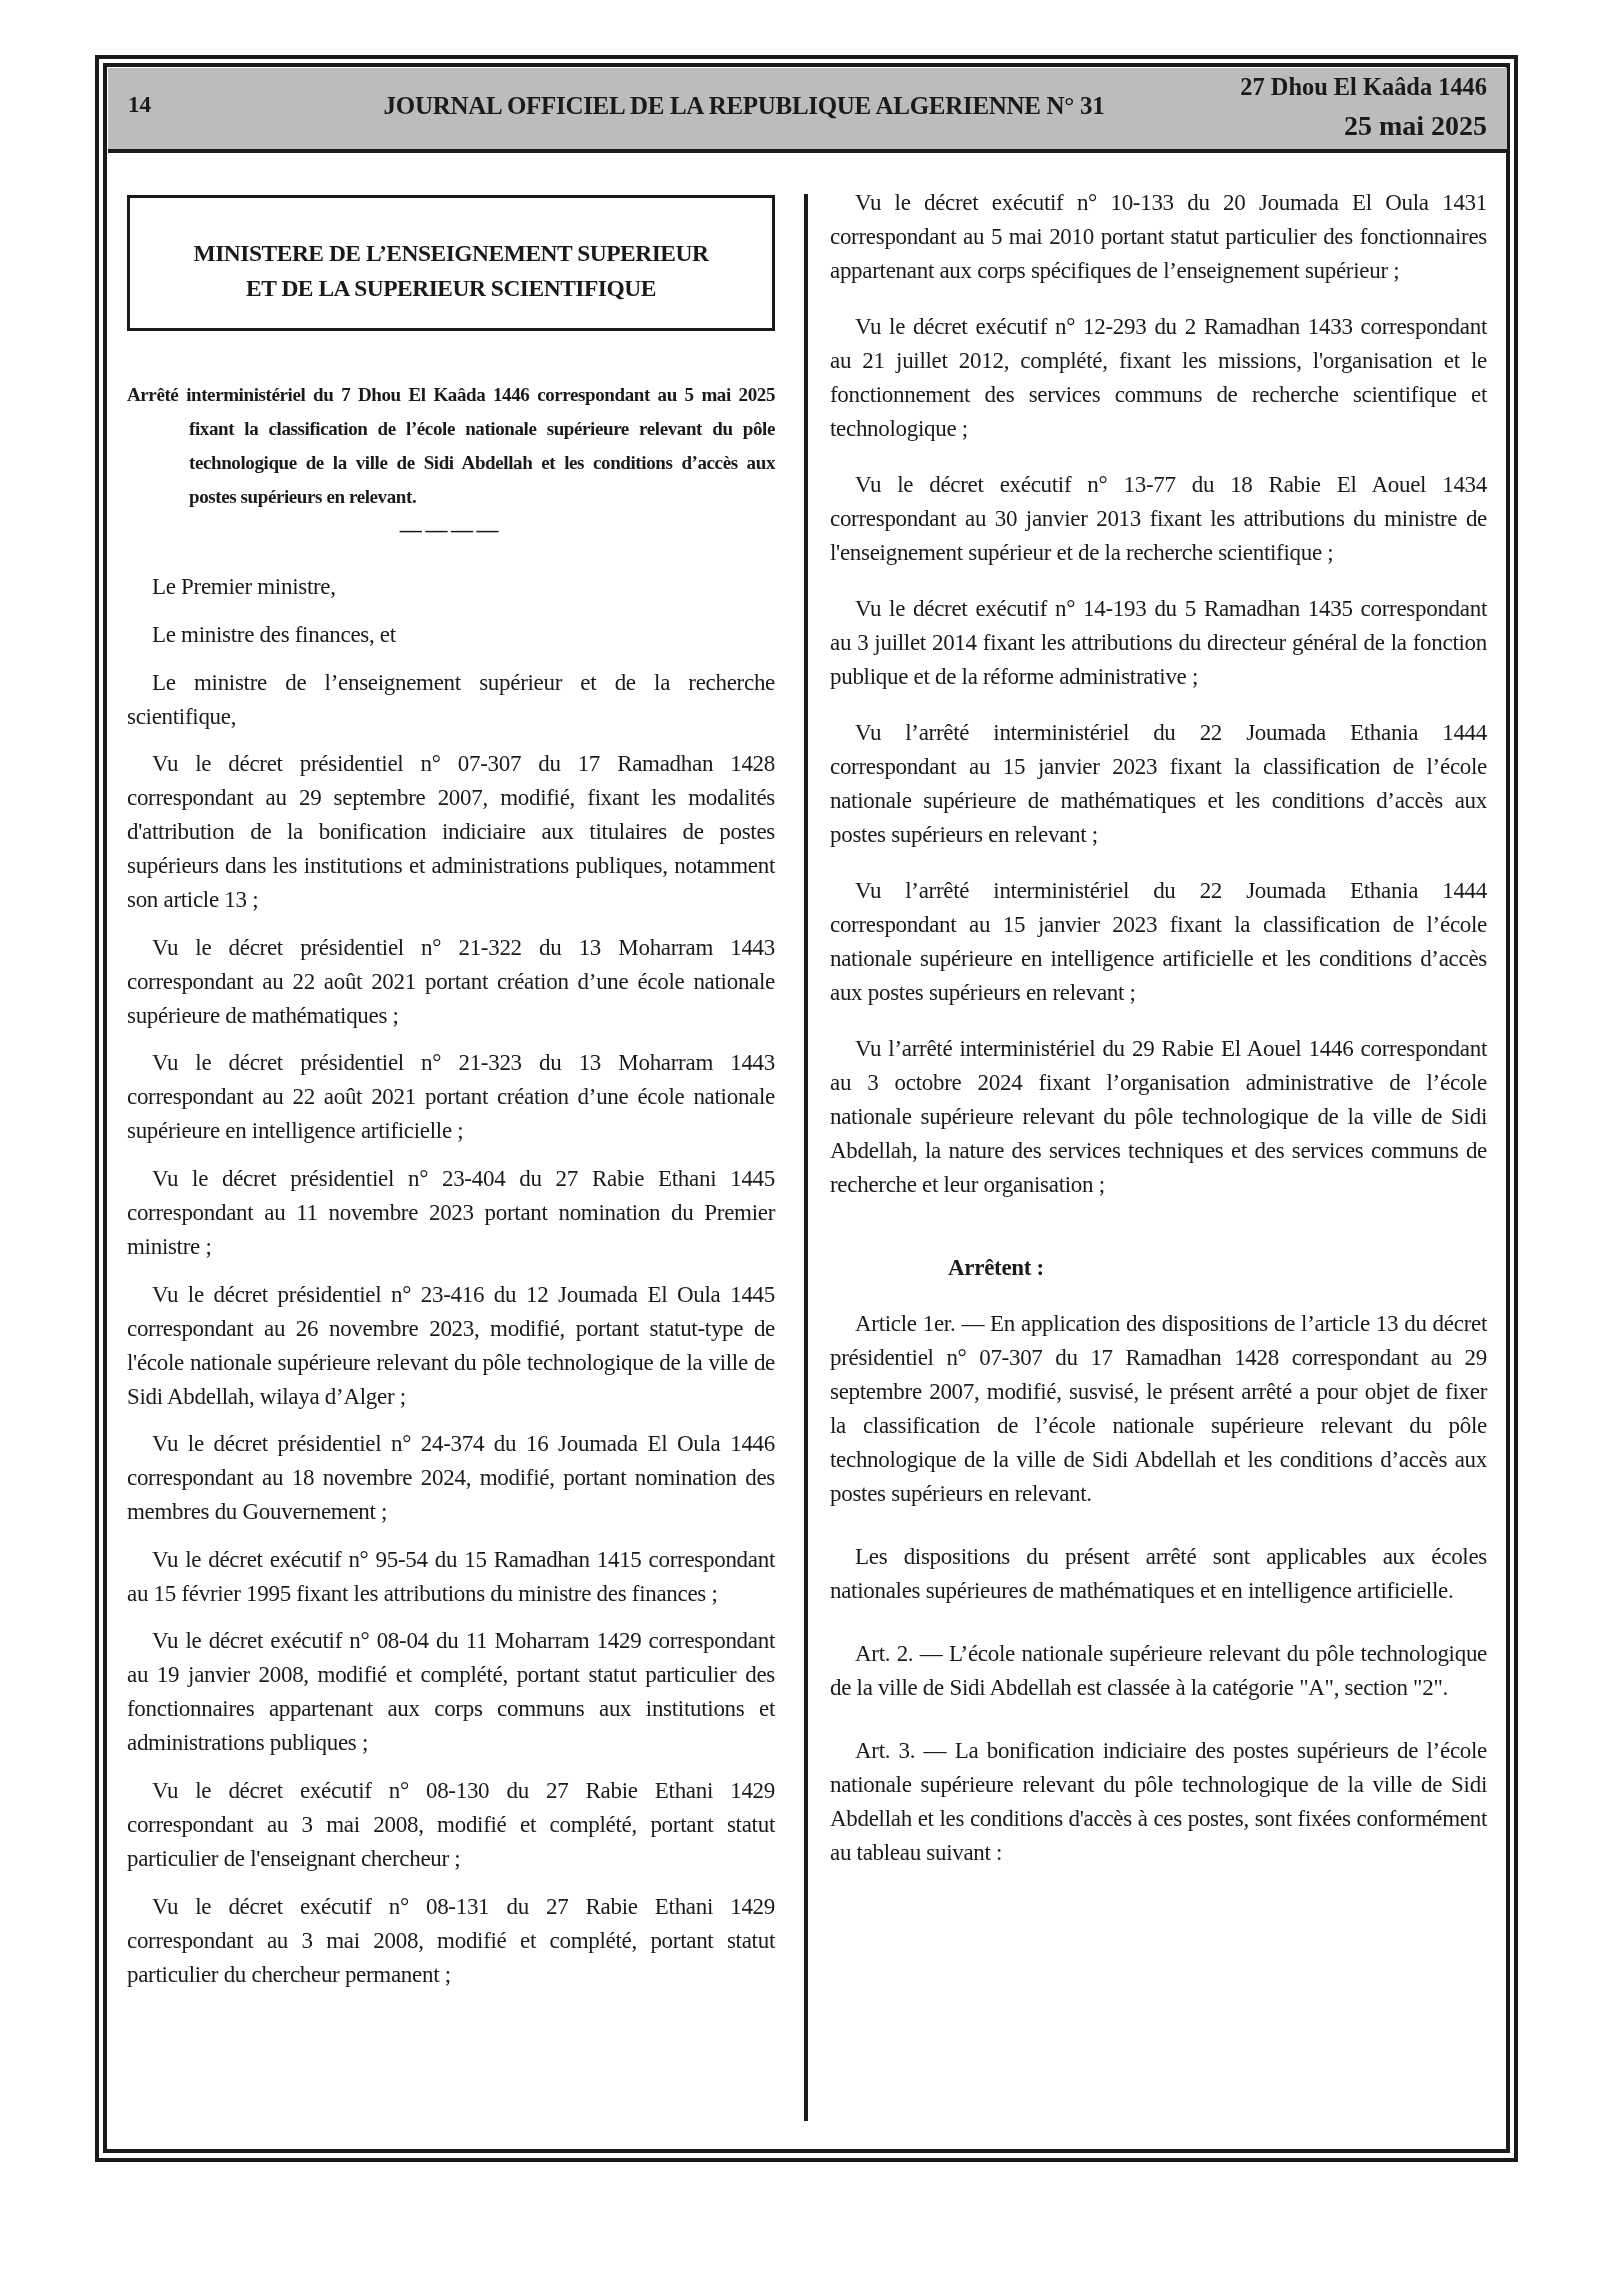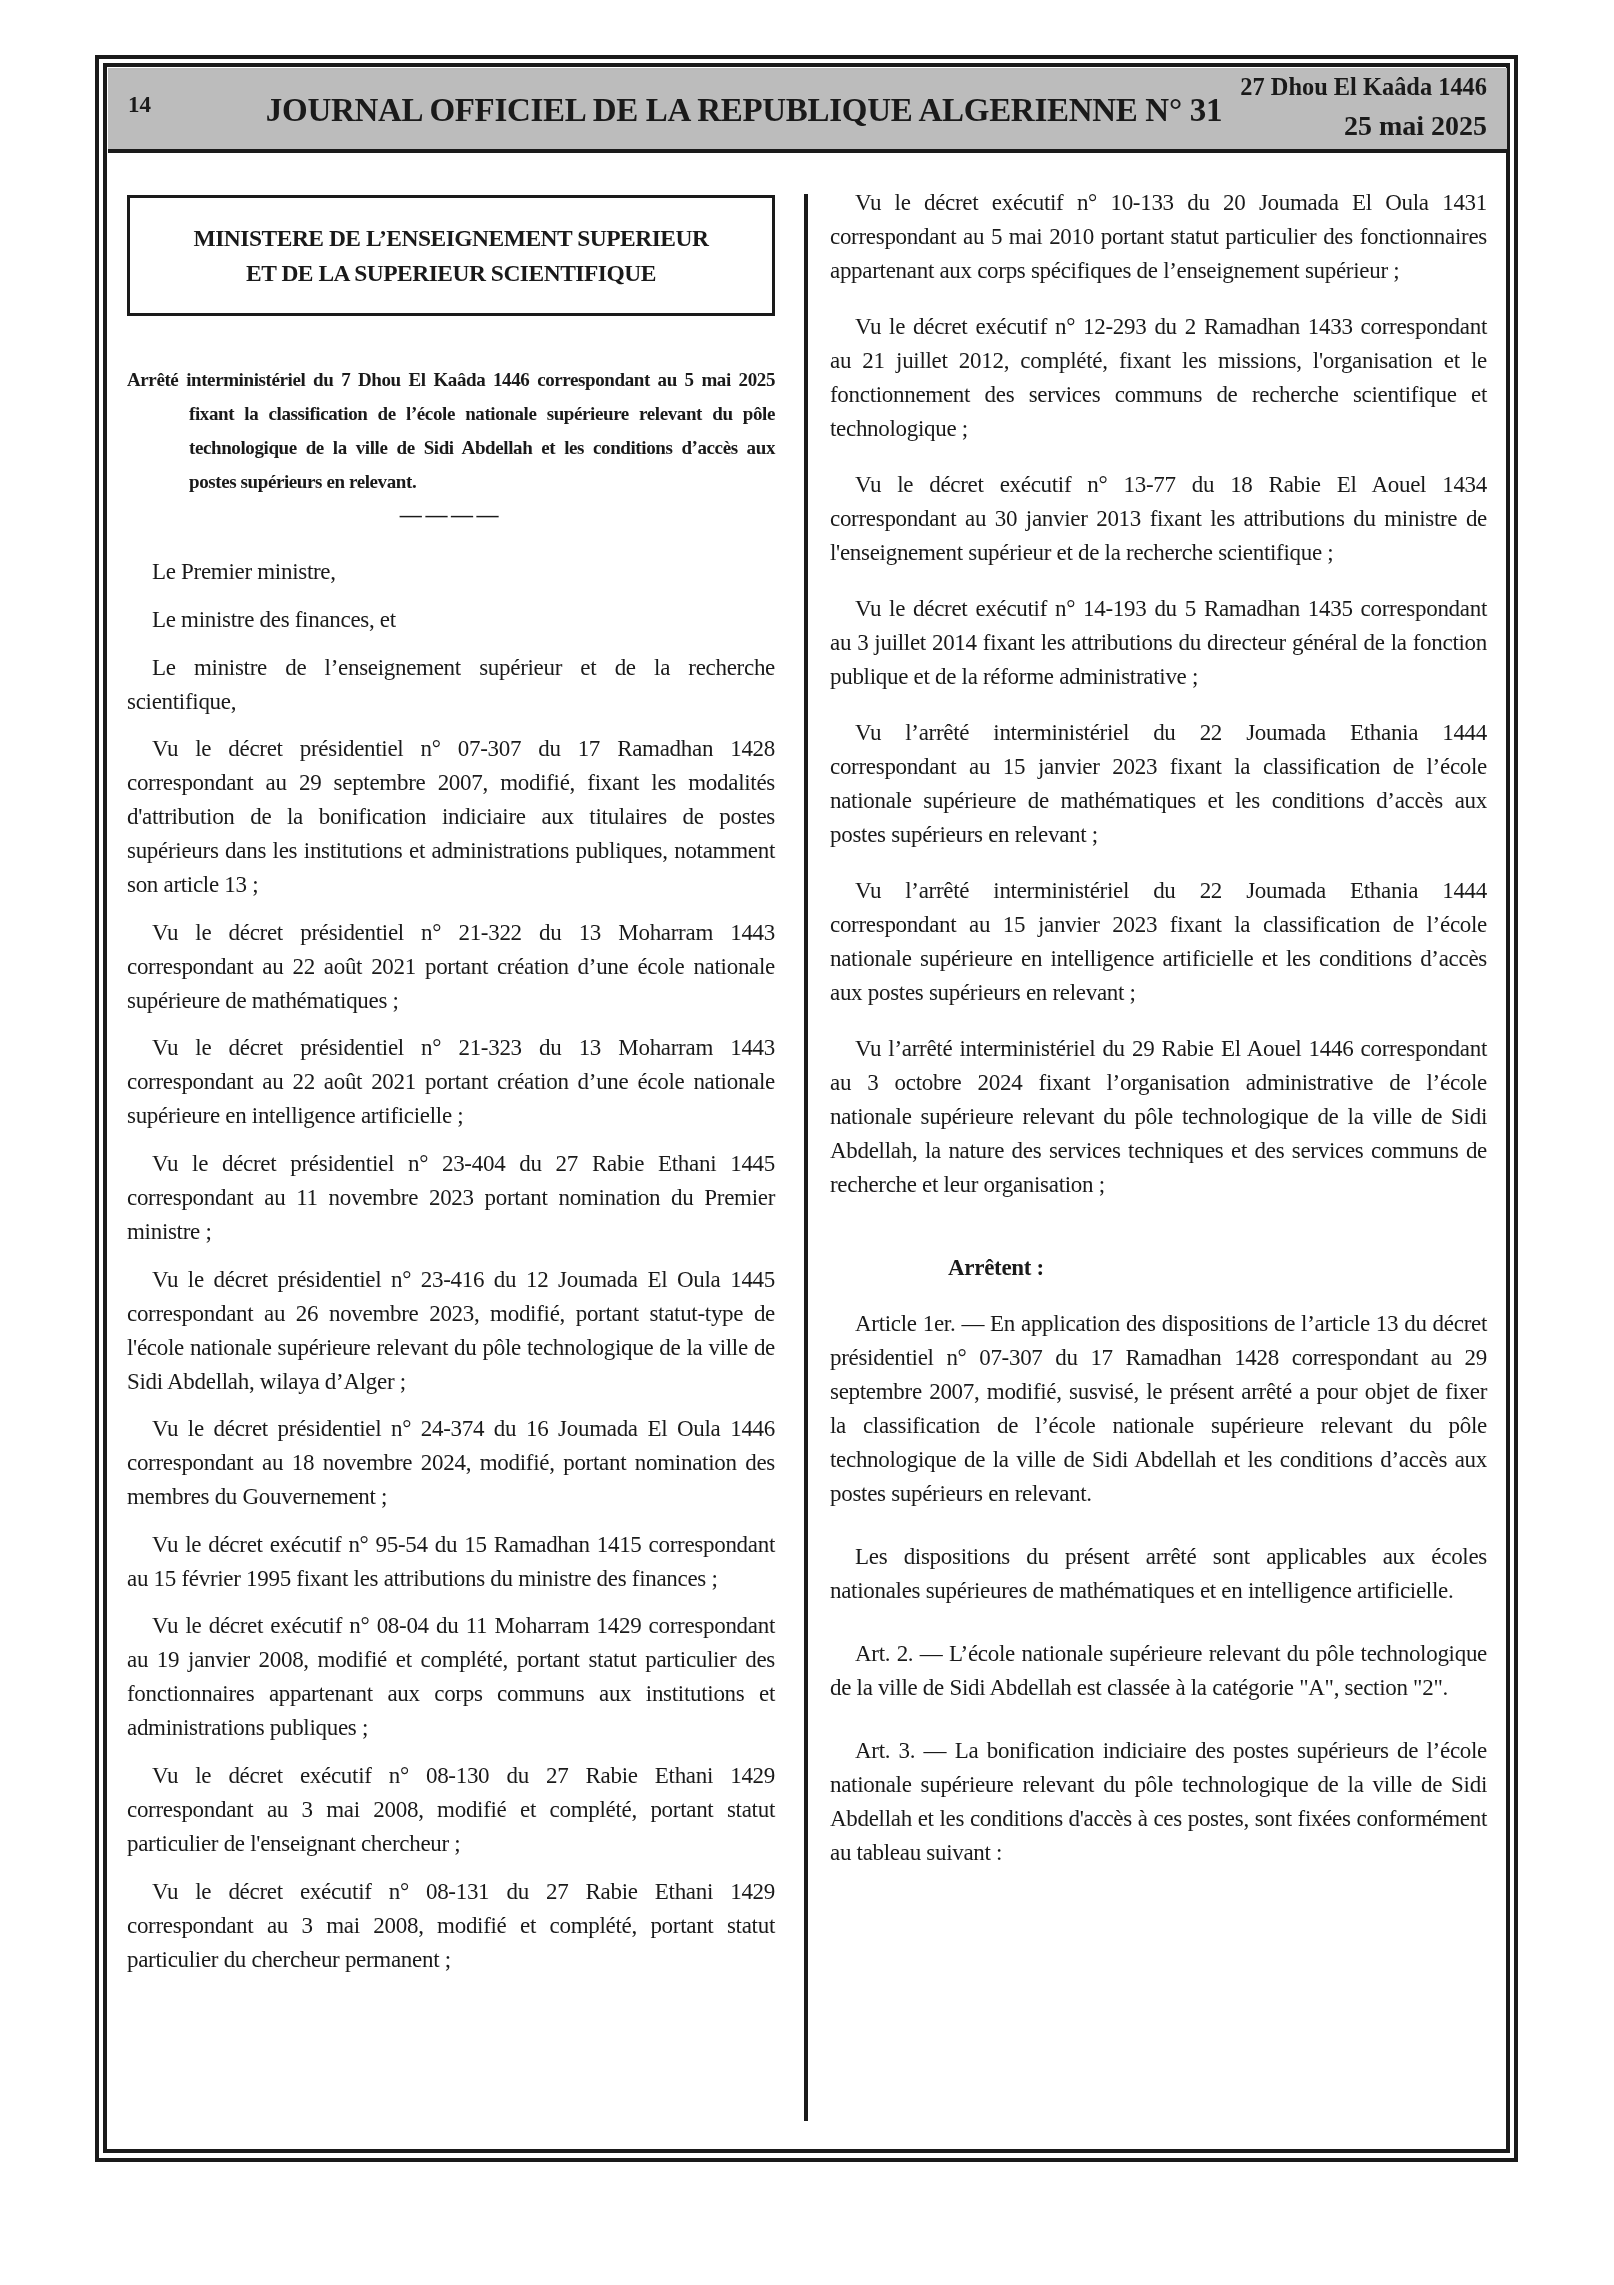--- a/index.html
+++ b/index.html
@@ -8,31 +8,31 @@
 
   .outer { position:absolute; left:95px; top:55px; width:1415px; height:2099px;
            border:4.5px solid #1a1a1a; }
   .inner { position:absolute; left:103px; top:63px; width:1399px; height:2082px;
            border:4.5px solid #1a1a1a; }
 
   .header { position:absolute; left:108px; top:68px; width:1399px; height:81px;
             background:#bcbcbc; border-bottom:4.5px solid #1a1a1a; }
   .hdr-page { position:absolute; left:20px; top:23.5px; font-size:23px; font-weight:bold; }
   .hdr-title { position:absolute; left:0; right:0; top:23.5px; text-align:center;
-               font-size:33px; font-weight:bold; letter-spacing:-0.3px; padding-right:163px; padding-left:36px; }
+               font-size:25px; font-weight:bold; letter-spacing:-0.3px; padding-right:163px; padding-left:36px; }
   .hdr-date1 { position:absolute; right:20px; top:5.4px; font-size:24.4px; font-weight:bold; text-align:right; }
   .hdr-date2 { position:absolute; right:20px; top:42px; font-size:28px; font-weight:bold; text-align:right; }
 
   .divider { position:absolute; left:804px; top:194px; width:3.6px; height:1927px; background:#1a1a1a; }
 
   .col { position:absolute; font-size:23px; line-height:34px; text-align:justify; letter-spacing:-0.3px; }
   .col-left { left:127px; top:195px; width:648px; }
   .col-right { left:830px; top:186px; width:657px; }
 
-  .ministry-box { border:3.6px solid #1a1a1a; margin-left:0; padding:23px 9px 22px 9px;
+  .ministry-box { border:3.6px solid #1a1a1a; margin-left:0; padding:38px 9px 22px 9px;
                   text-align:center; font-weight:bold; font-size:23.5px; line-height:35px; letter-spacing:-0.5px; }
 
   .title-block { margin-top:47px; font-weight:bold; font-size:19px; line-height:34px; text-align:justify;
                  padding-left:62px; text-indent:-62px; letter-spacing:-0.4px; }
   .title-sep { text-align:center; font-weight:bold; letter-spacing:3.6px; margin-top:5.4px; font-size:22px; line-height:22px; }
 
   .p { text-indent:25px; margin:0; }
   .gap-s { margin-top:13.6px; }
   .gap-m { margin-top:22px; }
   .gap-l { margin-top:29px; }

